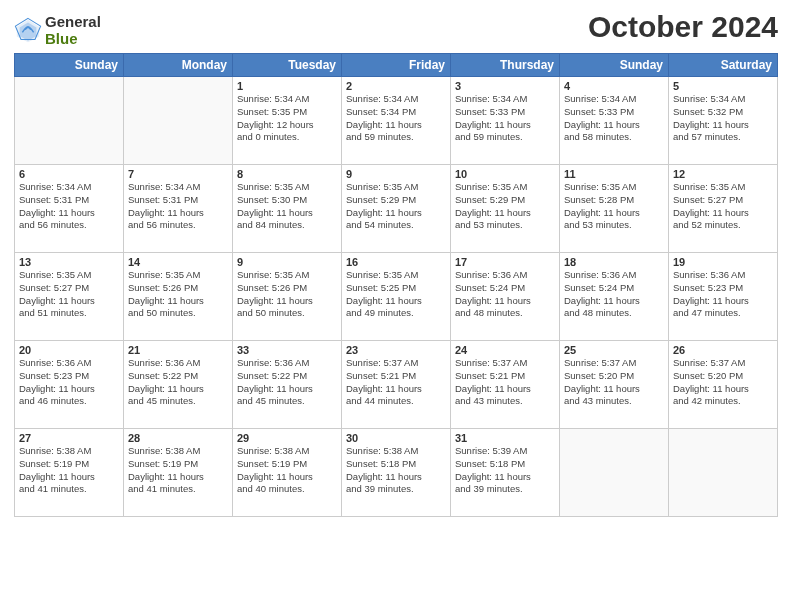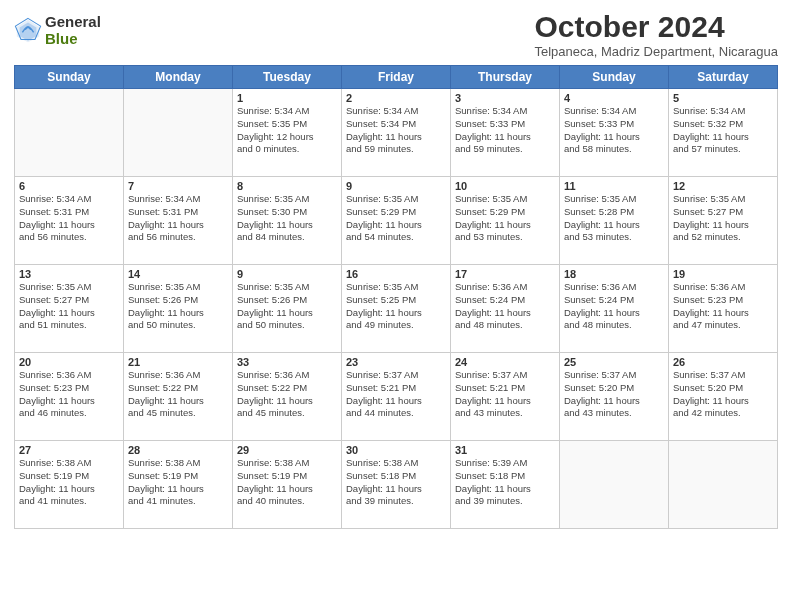--- a/index.html
+++ b/index.html
@@ -60,21 +60,21 @@
       color: #555;
     }
     table {
       width: 100%;
       border-collapse: collapse;
       table-layout: fixed;
     }
     .day-header {
       background-color: #4a7fc1;
       color: #fff;
-      text-align: center;
+      text-align: right;
       padding: 4px 5px;
       font-size: 12px;
       font-weight: bold;
       border: 1px solid #3a6aad;
     }
     .cal-cell {
       vertical-align: top;
       border: 1px solid #ccc;
       padding: 3px 4px;
       height: 88px;
@@ -109,21 +109,20 @@
         <path d="M16,18 Q20,10 24,18" fill="none" stroke="#4a90d9" stroke-width="2.5"></path>
         <path d="M12,22 Q20,8 28,22" fill="none" stroke="#4a90d9" stroke-width="2"></path>
       </svg>
       <div class="logo-text">
         <span class="logo-general">General</span>
         <span class="logo-blue">Blue</span>
       </div>
     </div>
     <div class="title-block">
       <div class="month-title">October 2024</div>
-      <div class="subtitle">Telpaneca, Madriz Department, Nicaragua</div>
     </div>
   </div>
 
   <table>
     <thead>
       <tr>
       <th class="day-header">Sunday</th>
           <th class="day-header">Monday</th>
           <th class="day-header">Tuesday</th>
           <th class="day-header">Friday</th>

